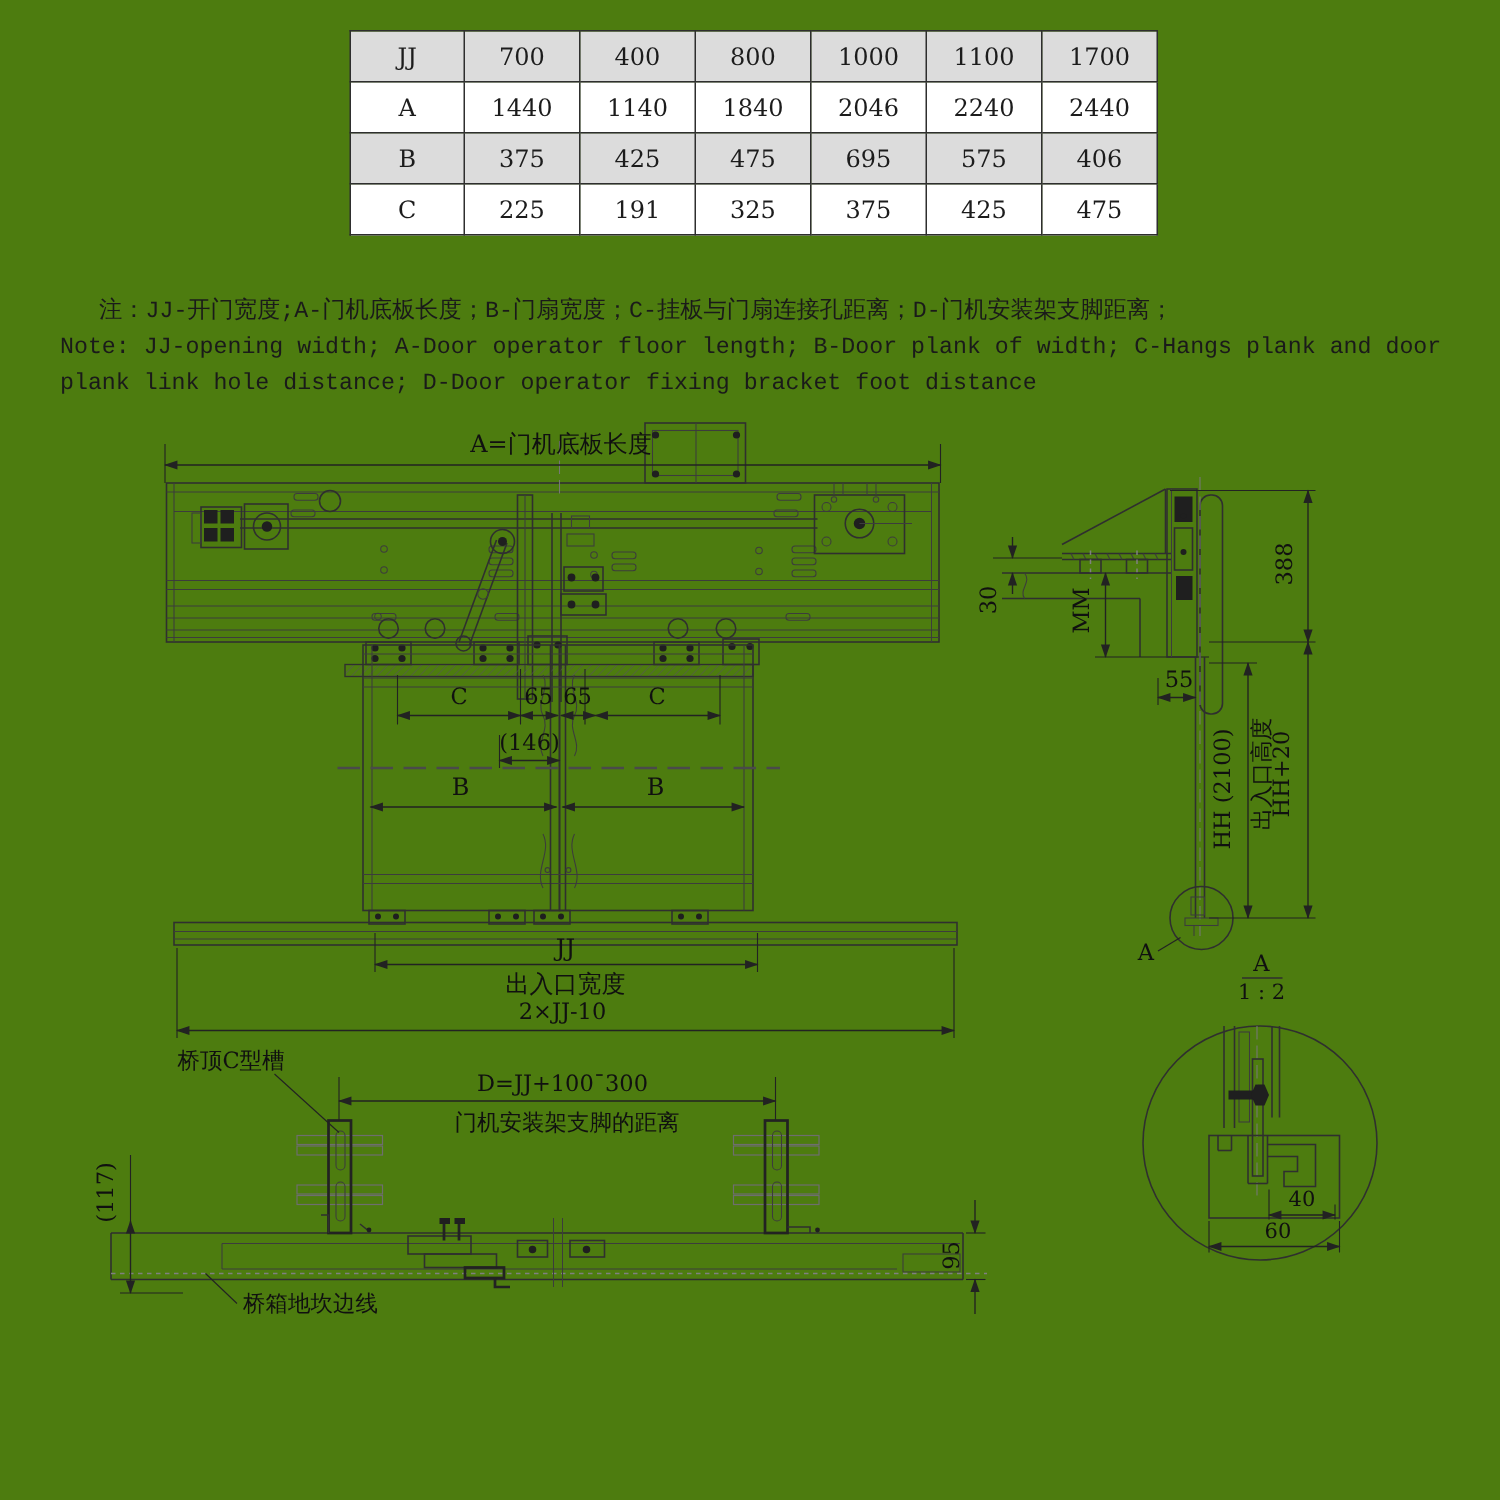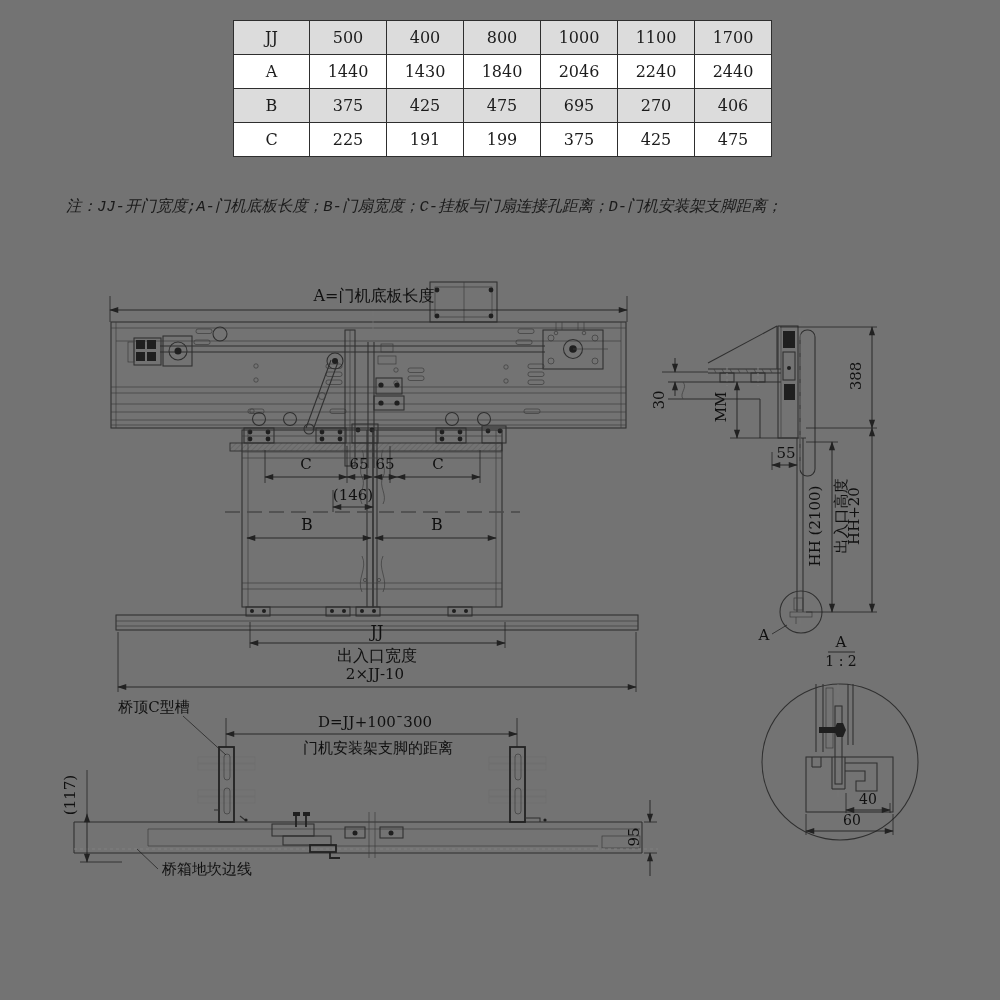--- a/index.html
+++ b/index.html
@@ -1,27 +1,27 @@
 <!DOCTYPE html>
 <html><head>
 <meta charset="utf-8">
 <style>
   html,body{margin:0;padding:0;background:#fff;}
-  .page{position:relative;width:1000px;height:1000px;background:#737373;overflow:hidden;
+  .page{position:relative;width:1000px;height:1000px;background:#4d7c0f;overflow:hidden;
         font-family:"Liberation Sans",sans-serif;}
   
   table.spec{position:absolute;left:233px;top:20px;border-collapse:collapse;table-layout:fixed;}
   table.spec td{border:1.7px solid #2e2e2e;width:76px;height:33px;text-align:center;
         font:16px "DejaVu Serif",serif;color:#1c1c1c;padding:0;background:#ffffff;}
   table.spec td:first-child{width:75px;}
   table.spec tr.shaded td{background:#dcdcdc;}
   
   .notes{position:absolute;left:40px;top:195px;width:940px;color:#1a1a1a;
         font:15.5px/24px "Liberation Mono",monospace;}
-  .notes .cn{padding-left:26px;font-family:"Liberation Mono",monospace;font-style:italic;}
+  .notes .cn{padding-left:26px;font-family:"Liberation Mono",monospace;}
   
   svg.drawing{position:absolute;left:0;top:0;}
   .ln{fill:none;stroke:#2f2f2f;stroke-width:1.05;}
   .lt{fill:none;stroke:#3c3c3c;stroke-width:0.7;}
   .lg{fill:none;stroke:#6e6e6e;stroke-width:0.8;}
   .lb{fill:none;stroke:#222;stroke-width:1.8;}
   .fl{fill:#1f1f1f;stroke:none;}
   .dim{fill:none;stroke:#222;stroke-width:0.9;marker-start:url(#arr);marker-end:url(#arr);}
   .dime{fill:none;stroke:#222;stroke-width:0.9;marker-end:url(#arr);}
   .ext{fill:none;stroke:#222;stroke-width:0.75;}
@@ -34,59 +34,60 @@
 </style>
 </head>
 <body>
 
 <div class="page">
 
   <table class="spec">
     <tbody>
         <tr class="shaded">
           <td>JJ</td>
-          <td>500</td>
+          <td>700</td>
           <td>400</td>
           <td>800</td>
           <td>1000</td>
           <td>1100</td>
           <td>1700</td>
         </tr>
         <tr>
           <td>A</td>
           <td>1440</td>
-          <td>1430</td>
+          <td>1140</td>
           <td>1840</td>
           <td>2046</td>
           <td>2240</td>
           <td>2440</td>
         </tr>
         <tr class="shaded">
           <td>B</td>
           <td>375</td>
           <td>425</td>
           <td>475</td>
           <td>695</td>
-          <td>270</td>
+          <td>575</td>
           <td>406</td>
         </tr>
         <tr>
           <td>C</td>
           <td>225</td>
           <td>191</td>
-          <td>199</td>
+          <td>325</td>
           <td>375</td>
           <td>425</td>
           <td>475</td>
         </tr>
       </tbody>
   </table>
 
   <div class="notes">
     <div class="cn">注：JJ-开门宽度;A-门机底板长度；B-门扇宽度；C-挂板与门扇连接孔距离；D-门机安装架支脚距离；</div>
+    <div>Note: JJ-opening width; A-Door operator floor length; B-Door plank of width; C-Hangs plank and door plank link hole distance; D-Door operator fixing bracket foot distance</div>
   </div>
 
   <svg class="drawing" width="1000" height="1000" viewBox="0 0 1000 1000">
     <defs>
       <marker id="arr" viewBox="0 0 10 10" refX="9.2" refY="5" markerWidth="12" markerHeight="9" orient="auto-start-reverse" markerUnits="userSpaceOnUse">
         <path d="M0,1.6 L10,5 L0,8.4 Z" fill="#222"></path>
       </marker>
       <pattern id="hatch" width="4" height="4" patternUnits="userSpaceOnUse" patternTransform="rotate(45)">
         <line x1="0" y1="0" x2="0" y2="4" stroke="#555" stroke-width="0.8"></line>
       </pattern>

